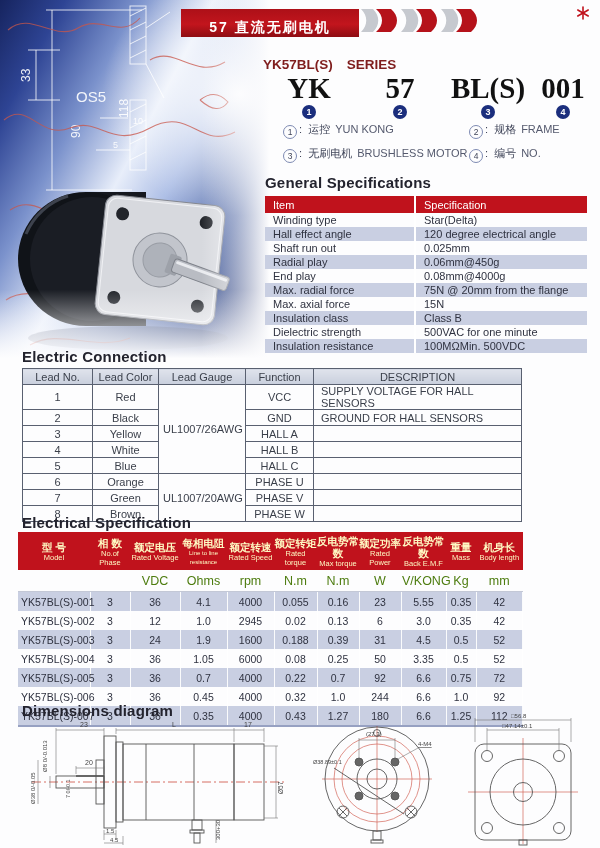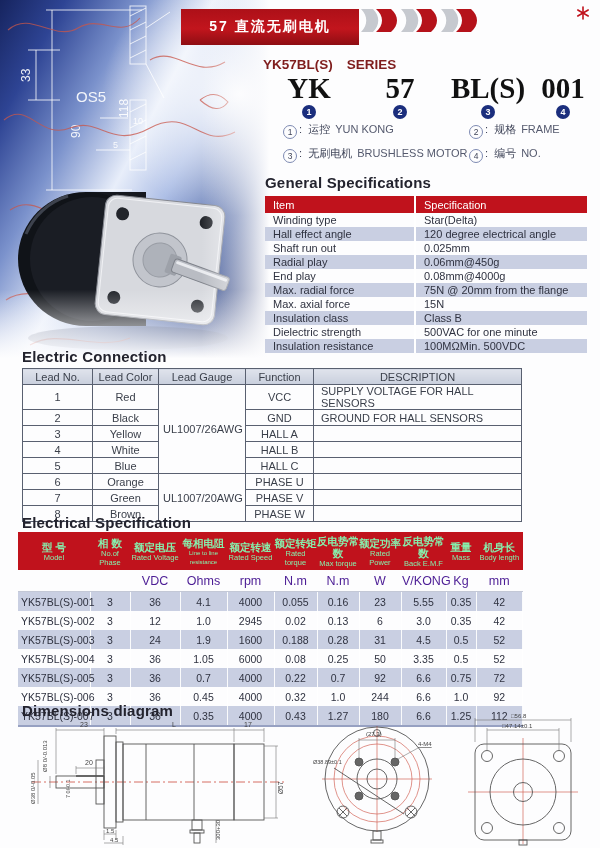--- a/index.html
+++ b/index.html
@@ -11,23 +11,23 @@
     background:
       radial-gradient(ellipse 120% 80% at 88% 26%, rgba(255,255,255,.96) 0%, rgba(255,255,255,0) 42%),
       linear-gradient(118deg,#16245f 0%,#2e4494 14%,#7b92cc 30%,#e8eefa 46%,#aebfe6 58%,#48609f 76%,#131f55 100%);}
   .photo::after{content:"";position:absolute;inset:0;pointer-events:none;
     background:linear-gradient(to right,rgba(255,255,255,0) 74%,#fdfdfe 99%),
                linear-gradient(to bottom,rgba(255,255,255,0) 80%,#fdfdfe 99%);}
   .photo svg{position:absolute;left:0;top:0;}
   .motor-svg{left:8px !important;top:178px !important;}
 
   
-  .banner{position:absolute;left:181px;top:9px;width:178px;height:36px;
+  .banner{position:absolute;left:181px;top:9px;width:178px;height:28px;
     background:linear-gradient(#ad1018,#c2151d 55%,#8e0d13);
-    display:flex;align-items:center;justify-content:center;}
+    display:flex;align-items:flex-end;justify-content:center;}
   .banner span{color:#fff;font-weight:bold;font-size:14px;letter-spacing:2px;}
   .chevrons{position:absolute;left:359px;top:9px;}
   .corner-mark{position:absolute;left:576px;top:6px;}
 
   
   .series-title{position:absolute;left:263px;top:57px;font-size:13.5px;font-weight:bold;color:#7f1d1d;}
   .series-title .w2{margin-left:14px;}
   .code-col{position:absolute;top:74px;text-align:center;}
   .code-col .big{font-family:"Liberation Serif",serif;font-weight:bold;font-size:29px;color:#111;line-height:28px;}
   .dot{width:14px;height:14px;border-radius:50%;background:#1b2e7d;color:#fff;font-size:9px;font-weight:bold;
@@ -53,25 +53,25 @@
 
   
   .conn{position:absolute;left:22px;top:368px;width:500px;font-size:11px;table-layout:fixed;
         border:1px solid #596070;padding-left:36px;}
   .conn th,.conn td{border:1px solid #596070;height:15px;padding:0 4px;color:#3a3f4a;text-align:center;}
   .conn th{background:linear-gradient(#dfe3ec,#c9cfdd);font-weight:normal;}
   .conn td.desc{text-align:left;padding-left:7px;}
 
   
   .spec{position:absolute;left:18px;top:532px;width:505px;table-layout:fixed;}
-  .spec th{background:#c0121c;color:#86efac;padding:3px 0 2px;}
+  .spec th{background:#c0121c;color:#fef9c3;padding:3px 0 2px;}
   .spec th .zh{font-size:10.5px;font-weight:bold;line-height:12px;}
   .spec th .en{font-size:7.5px;font-weight:normal;line-height:9px;}
   .spec th:nth-child(4) .en{font-size:6px;}
-  .spec thead td{height:19px;font-size:12.5px;color:#4c1d95;text-align:center;border-bottom:1px solid #c3c8d6;}
+  .spec thead td{height:19px;font-size:12.5px;color:#4d7c0f;text-align:center;border-bottom:1px solid #c3c8d6;}
   .spec tbody td{height:17px;font-size:10.5px;color:#2f3240;text-align:center;
                  border-right:1px solid rgba(255,255,255,.9);}
   .spec tbody tr:nth-child(odd) td{background:#c9cfe2;}
   .spec tbody td:first-child{text-align:left;padding-left:3px;}
   .spec tbody tr:last-child td{border-bottom:2px solid #97a1c2;}
 
   
   .dim{position:absolute;}
   .dim text{font-family:"Liberation Sans",sans-serif;}
 </style>
@@ -426,21 +426,21 @@
           <td>0.35</td>
           <td>42</td>
         </tr>
         <tr>
           <td>YK57BL(S)-003</td>
           <td>3</td>
           <td>24</td>
           <td>1.9</td>
           <td>1600</td>
           <td>0.188</td>
-          <td>0.28</td>
+          <td>0.39</td>
           <td>31</td>
           <td>4.5</td>
           <td>0.5</td>
           <td>52</td>
         </tr>
         <tr>
           <td>YK57BL(S)-004</td>
           <td>3</td>
           <td>36</td>
           <td>1.05</td>

